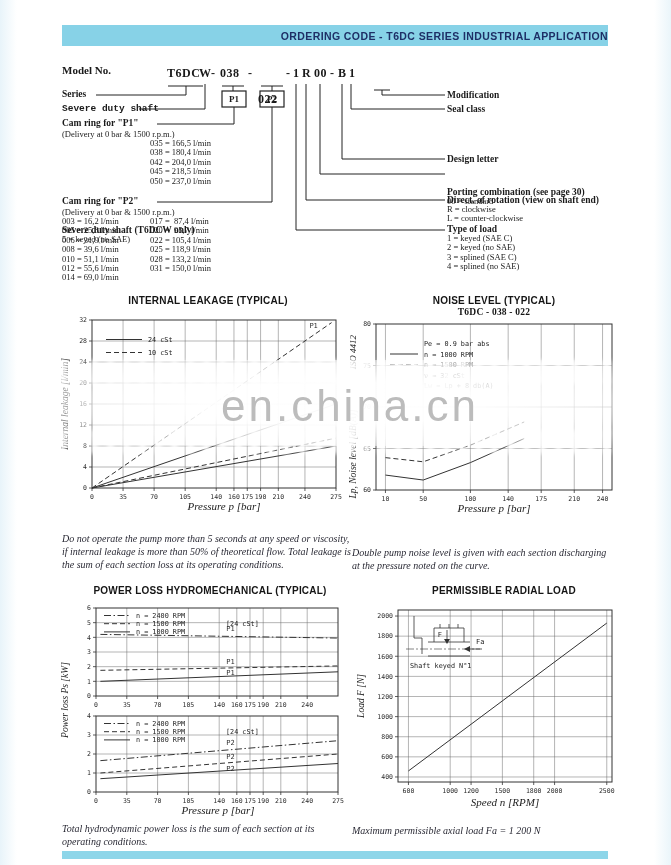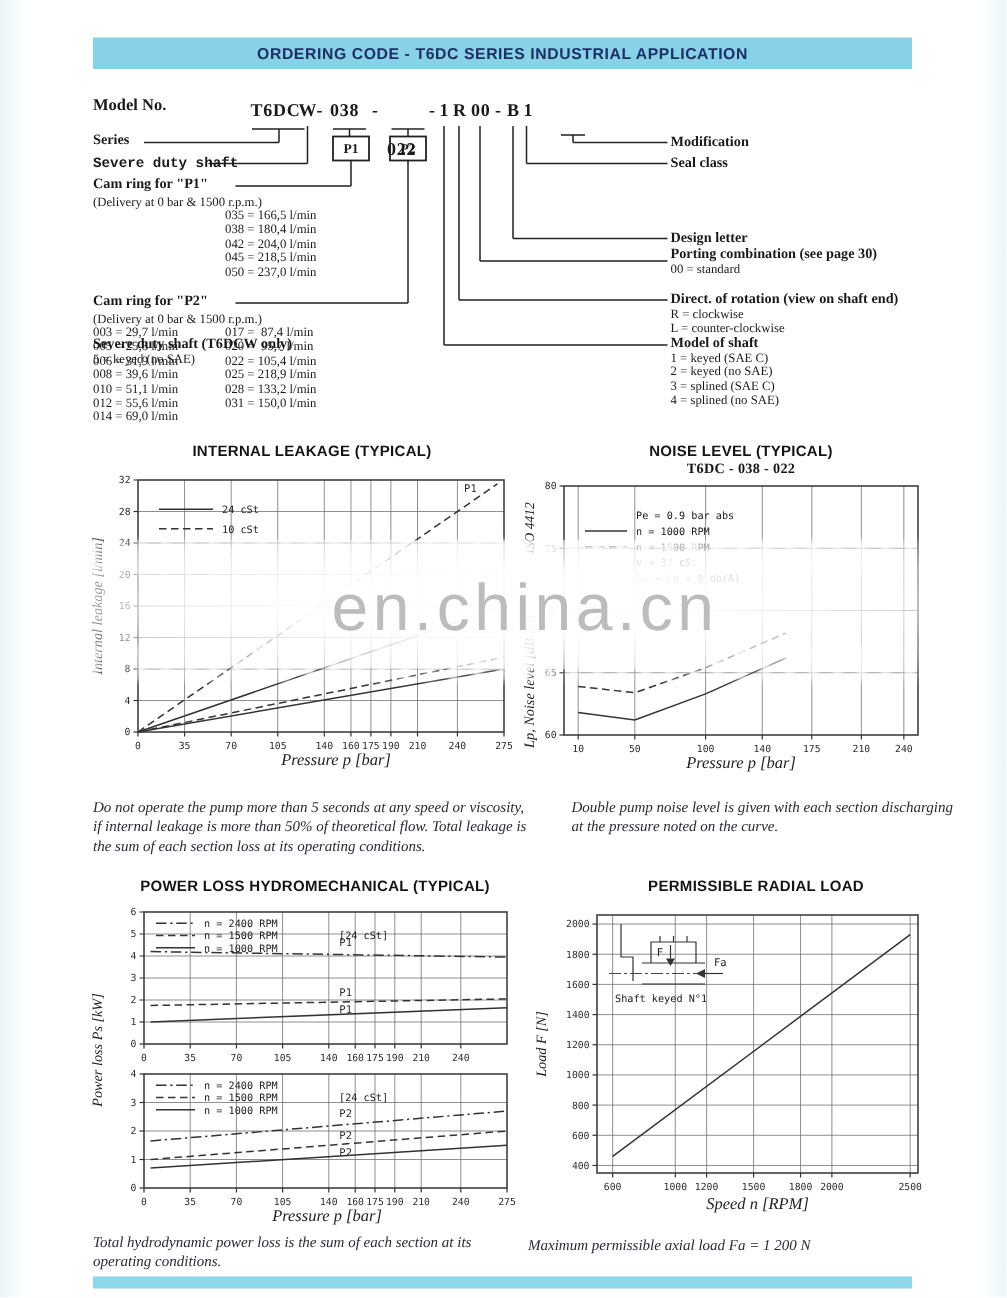--- a/index.html
+++ b/index.html
@@ -2,21 +2,21 @@
 <html><head>
 <meta charset="utf-8">
 <style>
   html,body{margin:0;padding:0;background:#fdfefe;}
   #page{position:relative;width:671px;height:865px;margin:0 auto;overflow:hidden;
         background:linear-gradient(90deg,#e8f4fa 0%,#ffffff 2.5%,#ffffff 97.5%,#eaf5fa 100%);
         font-family:"Liberation Serif",serif;color:#1a1a1a;}
   .abs{position:absolute;}
   #wires{position:absolute;left:0;top:0;z-index:1;pointer-events:none;} .z3{z-index:3;}
   #header-band{left:62px;top:25px;width:546px;height:21px;background:#87d2e7;
-        display:flex;align-items:center;justify-content:center;z-index:3;}
+        display:flex;align-items:center;justify-content:flex-end;z-index:3;}
   #header-band span{font:bold 10.5px "Liberation Sans",sans-serif;color:#1e2f66;letter-spacing:.4px;}
   #bottom-band{left:62px;top:851px;width:546px;height:8px;background:#8ed6e9;z-index:3;}
   .model-label{font:bold 11px "Liberation Serif",serif;}
   .codeseg{position:absolute;top:66px;font:bold 12px "Liberation Serif",serif;letter-spacing:.5px;z-index:3;}
   .blab{font:bold 9.5px "Liberation Serif",serif;white-space:pre;}
   .val{font:8.5px "Liberation Serif",serif;white-space:pre;}
   .valblock div{font:8.5px "Liberation Serif",serif;line-height:9.4px;white-space:pre;}
   .boxlab{font:bold 9px "Liberation Serif",serif;text-align:center;}
   .note{font:italic 10px "Liberation Serif",serif;line-height:1.3;color:#2a2a35;}
   .chart-svg{position:absolute;z-index:2;}
@@ -82,62 +82,62 @@
     <div>035 = 166,5 l/min</div>
     <div>038 = 180,4 l/min</div>
     <div>042 = 204,0 l/min</div>
     <div>045 = 218,5 l/min</div>
     <div>050 = 237,0 l/min</div>
   </div>
 
   <div class="abs blab z3" style="left:62px;top:196px;">Cam ring for "P2"</div>
   <div class="abs val z3" style="left:62px;top:207px;">(Delivery at 0 bar &amp; 1500 r.p.m.)</div>
   <div class="abs valblock z3" style="left:62px;top:217px;">
-    <div>003 = 29,7 l/min</div>
+    <div>003 = 16,2 l/min</div>
     <div>005 = 25,8 l/min</div>
     <div>006 = 31,9 l/min</div>
     <div>008 = 39,6 l/min</div>
     <div>010 = 51,1 l/min</div>
     <div>012 = 55,6 l/min</div>
     <div>014 = 69,0 l/min</div>
   </div>
   <div class="abs valblock z3" style="left:150px;top:217px;">
     <div>017 =  87,4 l/min</div>
     <div>020 =  95,7 l/min</div>
     <div>022 = 105,4 l/min</div>
-    <div>025 = 218,9 l/min</div>
+    <div>025 = 118,9 l/min</div>
     <div>028 = 133,2 l/min</div>
     <div>031 = 150,0 l/min</div>
   </div>
 
   <div class="abs blab z3" style="left:447px;top:90px;">Modification</div>
 
   <div class="abs z3" style="left:447px;top:104px;">
     <div class="blab">Seal class</div>
   </div>
 
   <div class="abs blab z3" style="left:447px;top:154px;">Design letter</div>
 
-  <div class="abs z3" style="left:447px;top:165px;">
+  <div class="abs z3" style="left:447px;top:187px;">
     <div class="blab">Porting combination (see page 30)</div>
     <div class="valblock">
         <div>00 = standard</div>
       </div>
   </div>
 
   <div class="abs z3" style="left:447px;top:195px;">
     <div class="blab">Direct. of rotation (view on shaft end)</div>
     <div class="valblock">
       <div>R = clockwise</div>
       <div>L = counter-clockwise</div>
     </div>
   </div>
 
   <div class="abs z3" style="left:447px;top:224px;">
-    <div class="blab">Model of shaft</div>
+    <div class="blab">Type of load</div>
     <div class="valblock">
       <div>1 = keyed (SAE C)</div>
       <div>2 = keyed (no SAE)</div>
       <div>3 = splined (SAE C)</div>
       <div>4 = splined (no SAE)</div>
     </div>
   </div>
 
   <div class="abs z3" style="left:62px;top:225px;">
     <div class="blab">Severe duty shaft (T6DCW only)</div>
@@ -475,18 +475,18 @@
         <text x="58" y="84" font-family="&quot;DejaVu Sans Mono&quot;,monospace" font-size="6.8" fill="#222" stroke="none">Shaft keyed N°1</text>
       </g>
     </svg>
 
   <div id="watermark-fade" class="abs"></div>
   <div class="abs streaks" style="left:60px;top:360px;width:556px;"></div>
   <div class="abs streaks" style="left:60px;top:430px;width:556px;"></div>
   <div id="watermark-text" class="abs">en.china.cn</div>
 
   <div class="abs note z3" style="left:62px;top:532px;width:292px;font-style:italic;">Do not operate the pump more than 5 seconds at any speed or viscosity, if internal leakage is more than 50% of theoretical flow. Total leakage is the sum of each section loss at its operating conditions.</div>
-  <div class="abs note z3" style="left:352px;top:532px;width:262px;margin-left:29px;">Double pump noise level is given with each section discharging at the pressure noted on the curve.</div>
+  <div class="abs note z3" style="left:352px;top:546px;width:262px;">Double pump noise level is given with each section discharging at the pressure noted on the curve.</div>
   <div class="abs note z3" style="left:62px;top:822px;width:292px;">Total hydrodynamic power loss is the sum of each section at its operating conditions.</div>
   <div class="abs note z3" style="left:352px;top:824px;width:272px;">Maximum permissible axial load Fa = 1 200 N</div>
 
   <div id="bottom-band" class="abs"></div>
 </div>
 
 </body></html>

